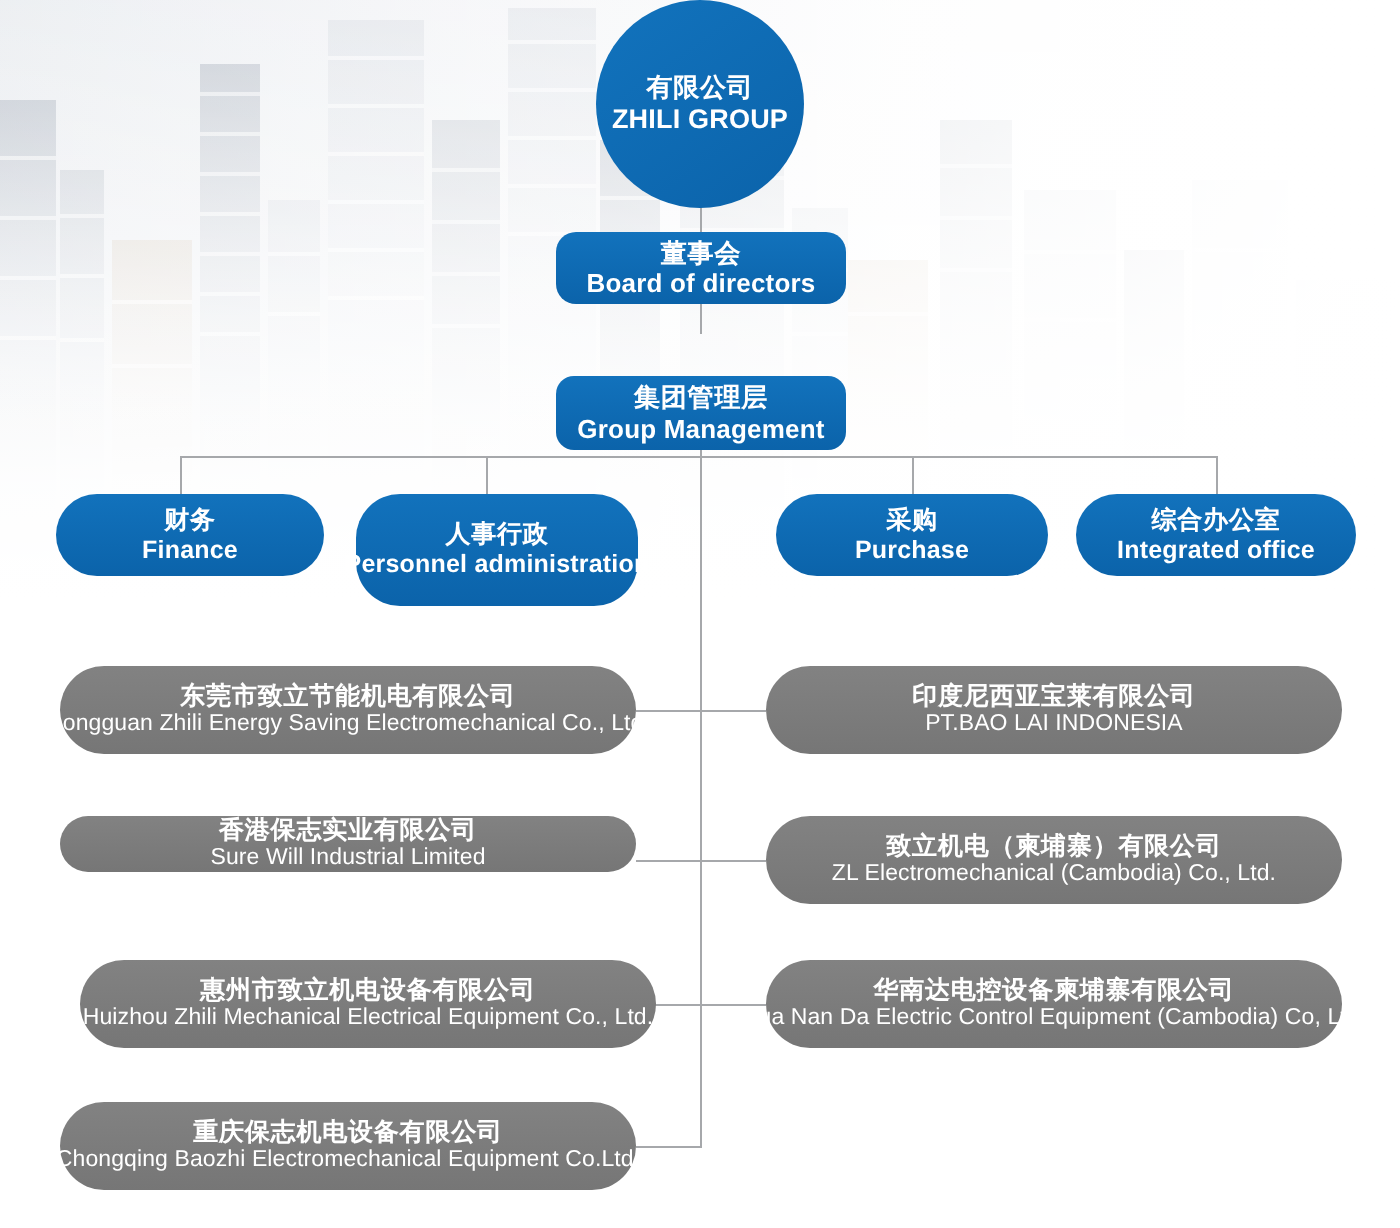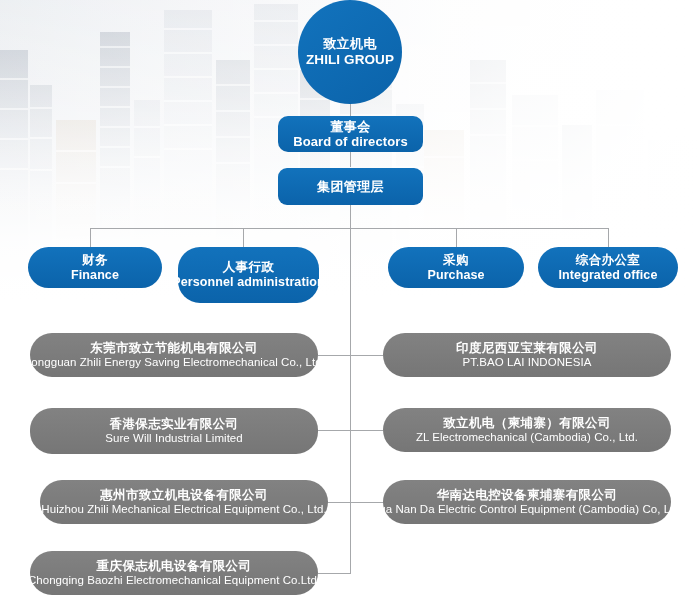--- a/index.html
+++ b/index.html
@@ -110,21 +110,21 @@
   }
   .node-root .cn { font-size: 13px; }
   .node-root .en { font-size: 13.5px; }
 
   
   .node-blue {
     border-radius: 10px;
     background: #0d69b3;
     background-image: linear-gradient(180deg, #1272bc 0%, #0b63aa 100%);
   }
-  .node-blue.mgmt { border-radius: 9px; }
+  .node-blue.mgmt { border-radius: 9px; margin-top: 20px; }
 
   
   .node-dept {
     border-radius: 22px;
     background: #0d69b3;
     background-image: linear-gradient(180deg, #1272bc 0%, #0b63aa 100%);
   }
   .node-dept .cn { font-size: 12.5px; }
   .node-dept .en { font-size: 12.5px; }
 
@@ -254,31 +254,32 @@
 
   <div class="line h" style="left:318px; top:355px;  width:33px;"></div>
   <div class="line h" style="left:350px; top:355px;  width:33px;"></div>
   <div class="line h" style="left:318px; top:430px;  width:33px;"></div>
   <div class="line h" style="left:350px; top:430px;  width:33px;"></div>
   <div class="line h" style="left:318px; top:502px;  width:33px;"></div>
   <div class="line h" style="left:350px; top:502px;  width:33px;"></div>
   <div class="line h" style="left:318px; top:573px;  width:33px;"></div>
 
   <div class="node node-root" style="left:298px; top:0px;">
-    <span class="cn">致立机电</span>
+    <span class="cn">有限公司</span>
     <span class="en">ZHILI GROUP</span>
   </div>
 
   <div class="node node-blue" style="left:278px; top:116px; width:145px; height:36px;">
     <span class="cn">董事会</span>
     <span class="en">Board of directors</span>
   </div>
 
   <div class="node node-blue mgmt" style="left:278px; top:168px; width:145px; height:37px;">
     <span class="cn">集团管理层</span>
+    <span class="en">Group Management</span>
   </div>
 
   <div class="node node-dept" style="left:28px; top:247px; width:134px; height:41px;">
     <span class="cn">财务</span>
     <span class="en">Finance</span>
   </div>
 
   <div class="node node-dept" style="left:178px; top:247px; width:141px; height:56px;">
     <span class="cn">人事行政</span>
     <span class="en">Personnel administration</span>
@@ -292,21 +293,21 @@
   <div class="node node-dept" style="left:538px; top:247px; width:140px; height:41px;">
     <span class="cn">综合办公室</span>
     <span class="en">Integrated office</span>
   </div>
 
   <div class="node node-gray" style="left:30px; top:333px; width:288px; height:44px;justify-content:center;">
     <span class="cn">东莞市致立节能机电有限公司</span>
     <span class="en">Dongguan Zhili Energy Saving Electromechanical Co., Ltd.</span>
   </div>
 
-  <div class="node node-gray" style="left:30px; top:408px; width:288px; height:46px;">
+  <div class="node node-gray" style="left:30px; top:408px; width:288px; height:28px;">
     <span class="cn">香港保志实业有限公司</span>
     <span class="en">Sure Will Industrial Limited</span>
   </div>
 
   <div class="node node-gray" style="left:40px; top:480px; width:288px; height:44px;">
     <span class="cn">惠州市致立机电设备有限公司</span>
     <span class="en">Huizhou Zhili Mechanical Electrical Equipment Co., Ltd.</span>
   </div>
 
   <div class="node node-gray" style="left:30px; top:551px; width:288px; height:44px;">

